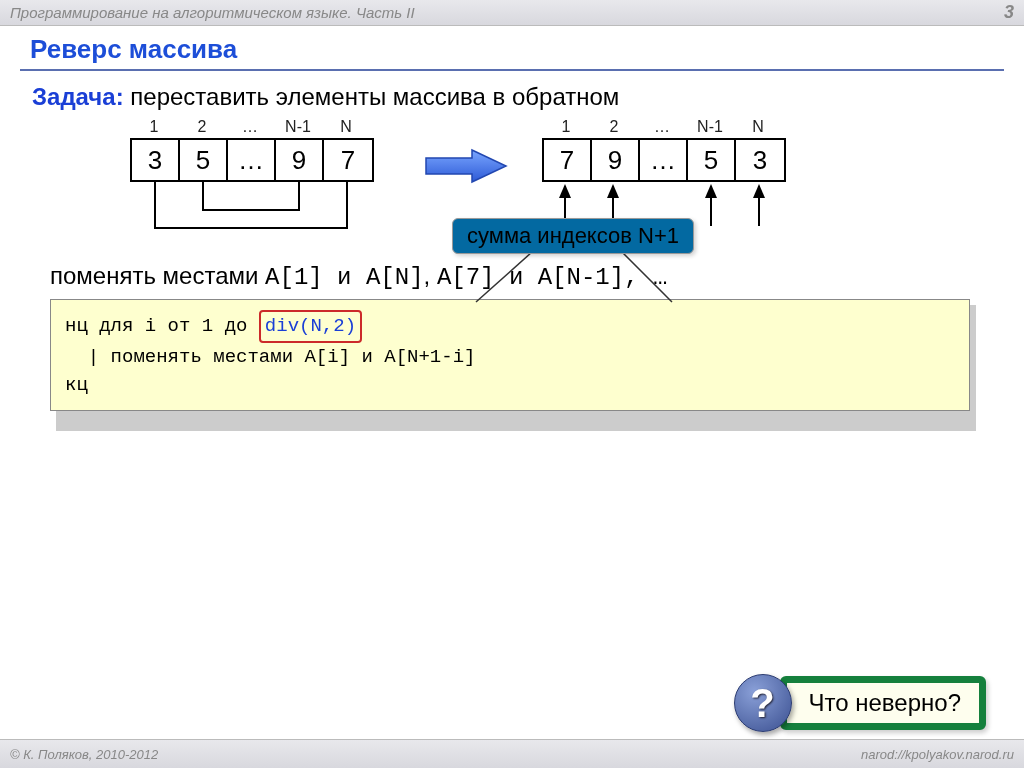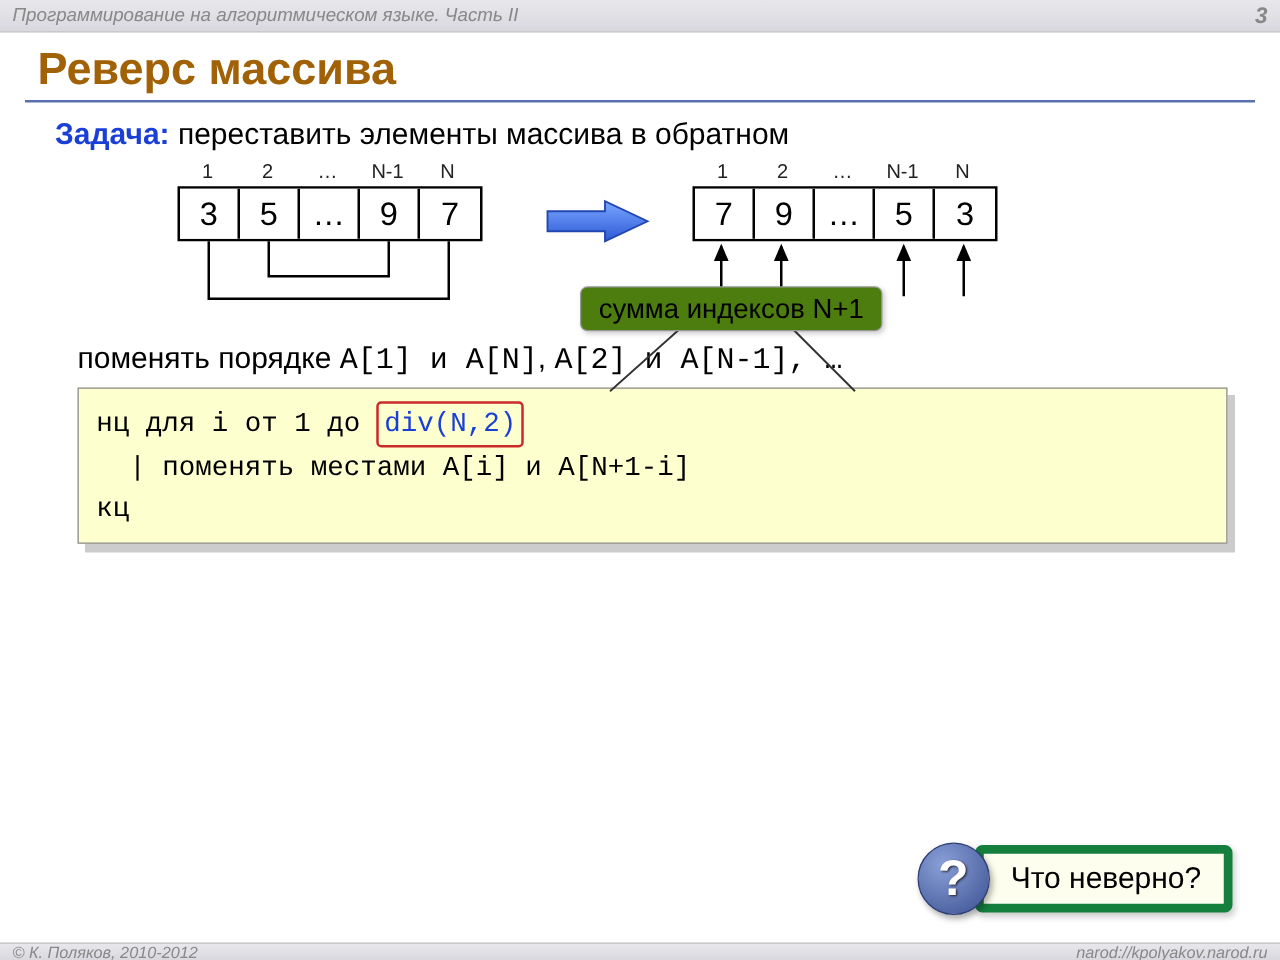--- a/index.html
+++ b/index.html
@@ -20,32 +20,32 @@
     justify-content: space-between;
     align-items: center;
     padding: 0 10px;
     font-style: italic;
     color: #888;
     font-size: 15px;
     gap: 32px;
   }
   .page-num { font-size: 18px; font-weight: bold; color: #888; }
   .slide-title {
-    font-size: 36px;
+    font-size: 26px;
     font-weight: bold;
-    color: #a16207;
+    color: #1d4ed8;
     padding: 8px 30px 4px 30px;
   }
   .title-rule {
     height: 2px;
     background: #5a6fb0;
     margin: 0 20px 10px 20px;
   }
   .content {
-    padding: 0 44px;
+    padding: 0 32px;
     font-size: 24px;
     color: #000;
     position: relative;
   }
   .blue-label { color: #1a3fd6; font-weight: bold; }
   .task-text { display: inline; }
   .task-line { margin: 4px 0 6px 0; line-height: 1.3; }
   .task-line2 { margin-left: 14px; margin-top: -2px; }
 
   .diagram { position: relative; height: 140px; margin-top: 6px; }
@@ -82,21 +82,21 @@
 
   .algo-section { margin-top: 4px; position: relative; }
   .algo-line { margin: 6px 0 4px 0; font-size: 24px; }
   .mono { font-family: "Courier New", monospace; text-align: right; }
   .algo-swap-line { margin-left: 18px; font-size: 24px; }
 
   .callout-bubble {
     position: absolute;
     top: -44px;
     left: 420px;
-    background: #4d7c0f;
+    background: #0369a1;
     border: 1px solid #999;
     border-radius: 6px;
     padding: 4px 14px;
     font-size: 22px;
     box-shadow: 2px 2px 4px rgba(0,0,0,0.18);
     white-space: nowrap;
     z-index: 5;
   }
   .callout-lines {
     position: absolute;
@@ -113,21 +113,21 @@
     top: 6px; left: 6px;
     width: 920px; height: 126px;
     background: #ccc;
   }
   .code-block {
     position: relative;
     width: 920px;
     background: #feffcf;
     border: 1px solid #888;
     font-family: "Courier New", monospace;
-    font-size: 22px;
+    font-size: 19px;
     padding: 10px 14px;
     line-height: 1.5;
     white-space: pre;
   }
   .div-box {
     border: 2px solid #cc2a2a;
     border-radius: 4px;
     color: #1a3fd6;
     padding: 0 4px;
     display: inline-block;
@@ -165,21 +165,21 @@
     border-radius: 6px;
     padding: 6px 18px 6px 22px;
     font-size: 24px;
     box-shadow: 2px 3px 5px rgba(0,0,0,0.2);
   }
 
   .footer-bar {
     position: absolute;
     bottom: 0; left: 0; right: 0;
     background: linear-gradient(#e8e8ec, #d8d8de);
-    height: 14px;
+    height: 29px;
     border-top: 1px solid #bbb;
     display: flex;
     justify-content: space-between;
     align-items: center;
     padding: 0 10px;
     font-style: italic;
     color: #888;
     font-size: 13px;
   }
 </style>
@@ -265,21 +265,21 @@
 
   <div class="algo-section">
 
     <div class="callout-bubble">сумма индексов N+1</div>
     <svg class="callout-lines" width="260" height="56">
       <line x1="60" y1="0" x2="4" y2="50" stroke="#333" stroke-width="1.5"></line>
       <line x1="150" y1="0" x2="200" y2="50" stroke="#333" stroke-width="1.5"></line>
     </svg>
 
     <div class="algo-swap-line">
-      <span>поменять порядке </span><span class="mono">A[1] и A[N]</span><span>, </span><span class="mono">A[2] и A[N-1]</span><span class="mono">, …</span>
+      <span>поменять местами </span><span class="mono">A[1] и A[N]</span><span>, </span><span class="mono">A[7] и A[N-1]</span><span class="mono">, …</span>
     </div>
 
 
     <div class="code-block-wrap">
       <div class="code-shadow"></div>
       <div class="code-block"><span>нц для i от 1 до </span><span class="div-box">div(N,2)</span>
 <span>  | поменять местами A[i] и A[N+1-i]</span>
 <span>кц</span></div>
     </div>
   </div>

